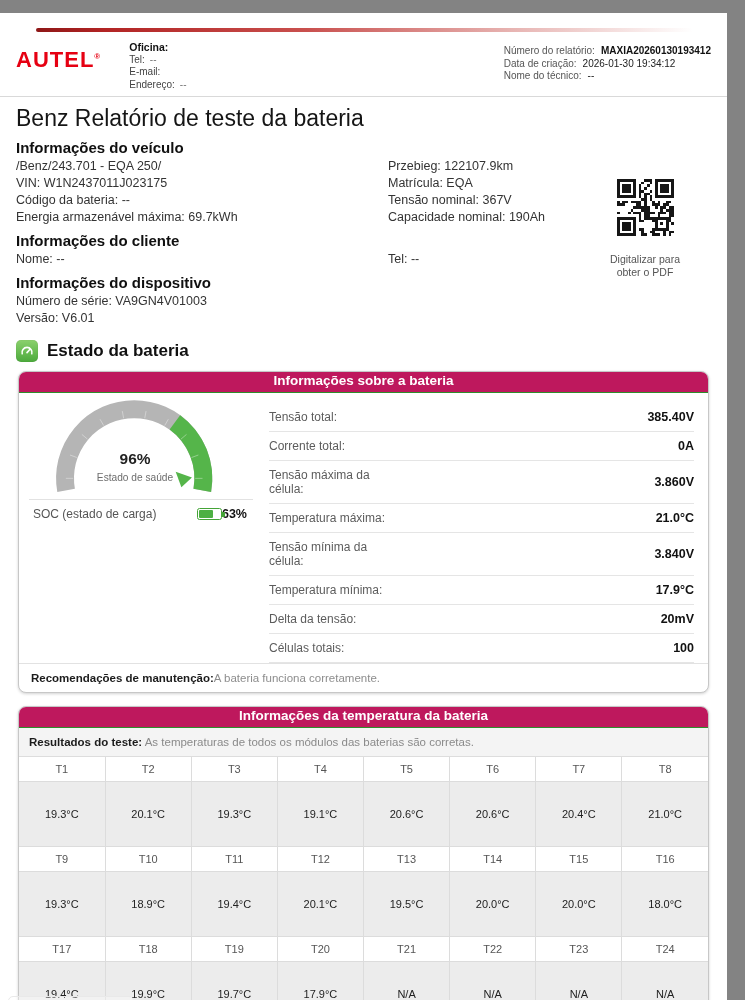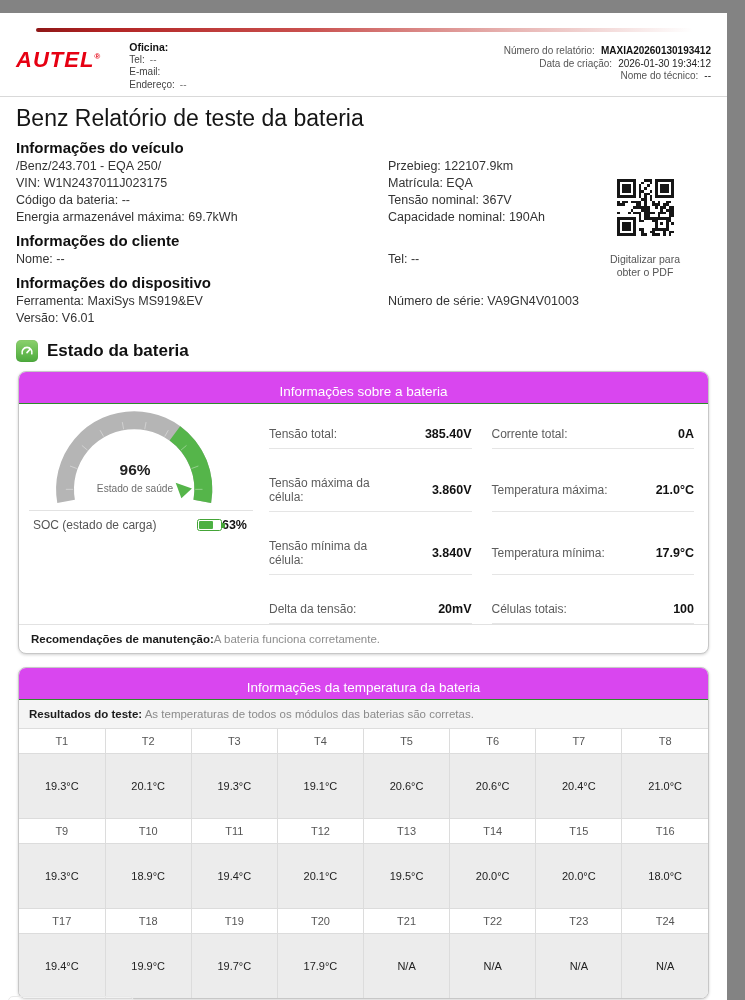--- a/index.html
+++ b/index.html
@@ -7,59 +7,59 @@
   body { font-family:"Liberation Sans","DejaVu Sans",sans-serif; background:#fff; }
   .screen { position:relative; width:745px; height:1000px; overflow:hidden; background:#fff; }
   .frame-top { position:absolute; top:0; left:0; width:745px; height:13px; background:#838383; z-index:5; }
   .frame-right { position:absolute; top:0; right:0; width:18px; height:1000px; background:#838383; z-index:5; }
   .page { position:absolute; left:0; top:13px; width:727px; height:987px; background:#fff; }
 
   .red-line { height:4px; margin:15px 14px 0 36px; border-radius:2px;
     background:linear-gradient(90deg,#8e1717 0%,#b22424 10%,#c9504e 40%,#e7b3b1 70%,rgba(255,255,255,0) 97%); }
 
   .hdr { display:flex; align-items:flex-start; padding:7px 16px 5px 16px; border-bottom:1px solid #d9d9d9; }
-  .logo { font-size:22px; font-weight:800; color:#e60012; letter-spacing:1px; margin-top:8px;font-style:italic; }
+  .logo { font-size:22px; font-weight:800; color:#e60012; letter-spacing:1px; margin-top:8px; }
   .logo sup { font-size:8px; vertical-align:super; }
   .office { margin-left:28px; font-size:10px; line-height:12.5px; color:#777; margin-top:2px; }
   .office-title { font-weight:bold; color:#111; font-size:10.5px; }
   .office .lbl { color:#444; margin-right:5px; }
-  .rep { margin-left:auto; text-align:right; font-size:10px; line-height:12.5px; color:#555; margin-top:6px; }
+  .rep { margin-left:auto; font-size:10px; line-height:12.5px; color:#555; margin-top:6px; }
   .rep .lbl { margin-right:6px; }
   .rep .v { color:#222; }
   .rep .v-strong { font-weight:bold; color:#111; }
 
   .title { font-size:23px; color:#151515; padding:8px 16px 1px 16px; font-weight:400; }
 
   .sec-h { font-size:15px; font-weight:bold; color:#101010; padding:6px 16px 2px 16px; }
   .info-rows { padding:0 16px; font-size:12.5px; color:#333; }
   .info-row { display:grid; grid-template-columns:372px 1fr; line-height:17px; }
 
   .qr-block { position:absolute; top:163px; right:34px; width:96px; text-align:center; }
   .qr-box { display:inline-block; padding:3px; background:#fff; }
   .qr-caption { font-size:10.5px; color:#555; line-height:13px; margin-top:10px; }
 
   .bat-sec-h { display:flex; align-items:center; gap:9px; padding:13px 16px 9px 16px; font-size:17px; font-weight:bold; color:#101010; }
   .sec-icon { width:22px; height:22px; border-radius:5px; background:linear-gradient(#8bd16d,#4ca93c); display:flex; align-items:center; justify-content:center; box-shadow:inset 0 0 1px rgba(0,0,0,.2); }
 
   .panel { margin:0 18px 13px 18px; border:1px solid #c7c7c7; border-radius:8px; background:#fff;
     box-shadow:0 1px 3px rgba(0,0,0,.18); overflow:hidden; }
-  .panel-hd { background:#d946ef; border-bottom:1px solid #2f8c2b; color:#fff; text-align:center;
-    font-size:13.5px; padding:12px 0 4px 0; }
+  .panel-hd { background:#be185d; border-bottom:1px solid #2f8c2b; color:#fff; text-align:center;
+    font-size:13.5px; padding:1px 0 4px 0;font-weight:bold; }
 
   .p1-body { display:flex; }
   .left-col { width:234px; padding:4px 0 0 10px; flex:none; }
   .gauge-wrap { width:212px; }
   .soc-row { display:flex; align-items:center; border-top:1px solid #e2e2e2; padding:7px 6px 7px 4px; font-size:12px; color:#555; margin-top:2px; }
   .soc-right { margin-left:auto; display:flex; align-items:center; }
   .batt { position:relative; width:25px; height:12px; border:1px solid #44a437; border-radius:2.5px; }
   .batt-fill { position:absolute; left:1px; top:1px; bottom:1px; width:63%; background:#4db043; border-radius:1px; }
   .batt-nub { position:absolute; right:-4px; top:3px; width:2.5px; height:5px; background:#44a437; border-radius:0 1px 1px 0; }
   .soc-val { font-weight:bold; color:#111; font-size:12.5px; }
 
-  .metrics { flex:1; padding:16px 14px 0 16px; display:grid; grid-template-columns:1fr 1fr; column-gap:26px; align-content:start; font-size:12px;gap:20px; }
+  .metrics { flex:1; padding:10px 14px 0 16px; display:grid; grid-template-columns:1fr; column-gap:26px; align-content:start; font-size:12px; }
   .metric { display:flex; justify-content:space-between; align-items:center; gap:8px; border-bottom:1px solid #e5e5e5; padding:7px 0; color:#5c5c5c; }
   .m-label { max-width:130px; line-height:14px; }
   .m-value { font-weight:bold; color:#111; font-size:12.5px; white-space:nowrap; }
 
   .rec { border-top:1px solid #e2e2e2; padding:8px 12px; font-size:11.5px; }
   .rec .b { font-weight:bold; color:#1c1c1c; }
   .rec .t { color:#8d8d8d; }
 
   .result { background:#f4f4f4; padding:8px 10px; font-size:11.5px; border-bottom:1px solid #ddd; }
   .result .b { font-weight:bold; color:#1c1c1c; }
@@ -360,21 +360,20 @@
     <div class="info-rows">
       <div class="info-row">
           <span>Nome: --</span>
           <span>Tel: --</span>
         </div>
     </div>
 
     <div class="sec-h">Informações do dispositivo</div>
     <div class="info-rows">
       <div class="info-row">
-          <span>Ferramenta: MaxiSys MS919&amp;EV</span>
           <span>Número de série: VA9GN4V01003</span>
         </div>
       <div class="info-row">
           <span>Versão: V6.01</span>
           <span></span>
         </div>
     </div>
 
     <div class="bat-sec-h">
       <span class="sec-icon">

